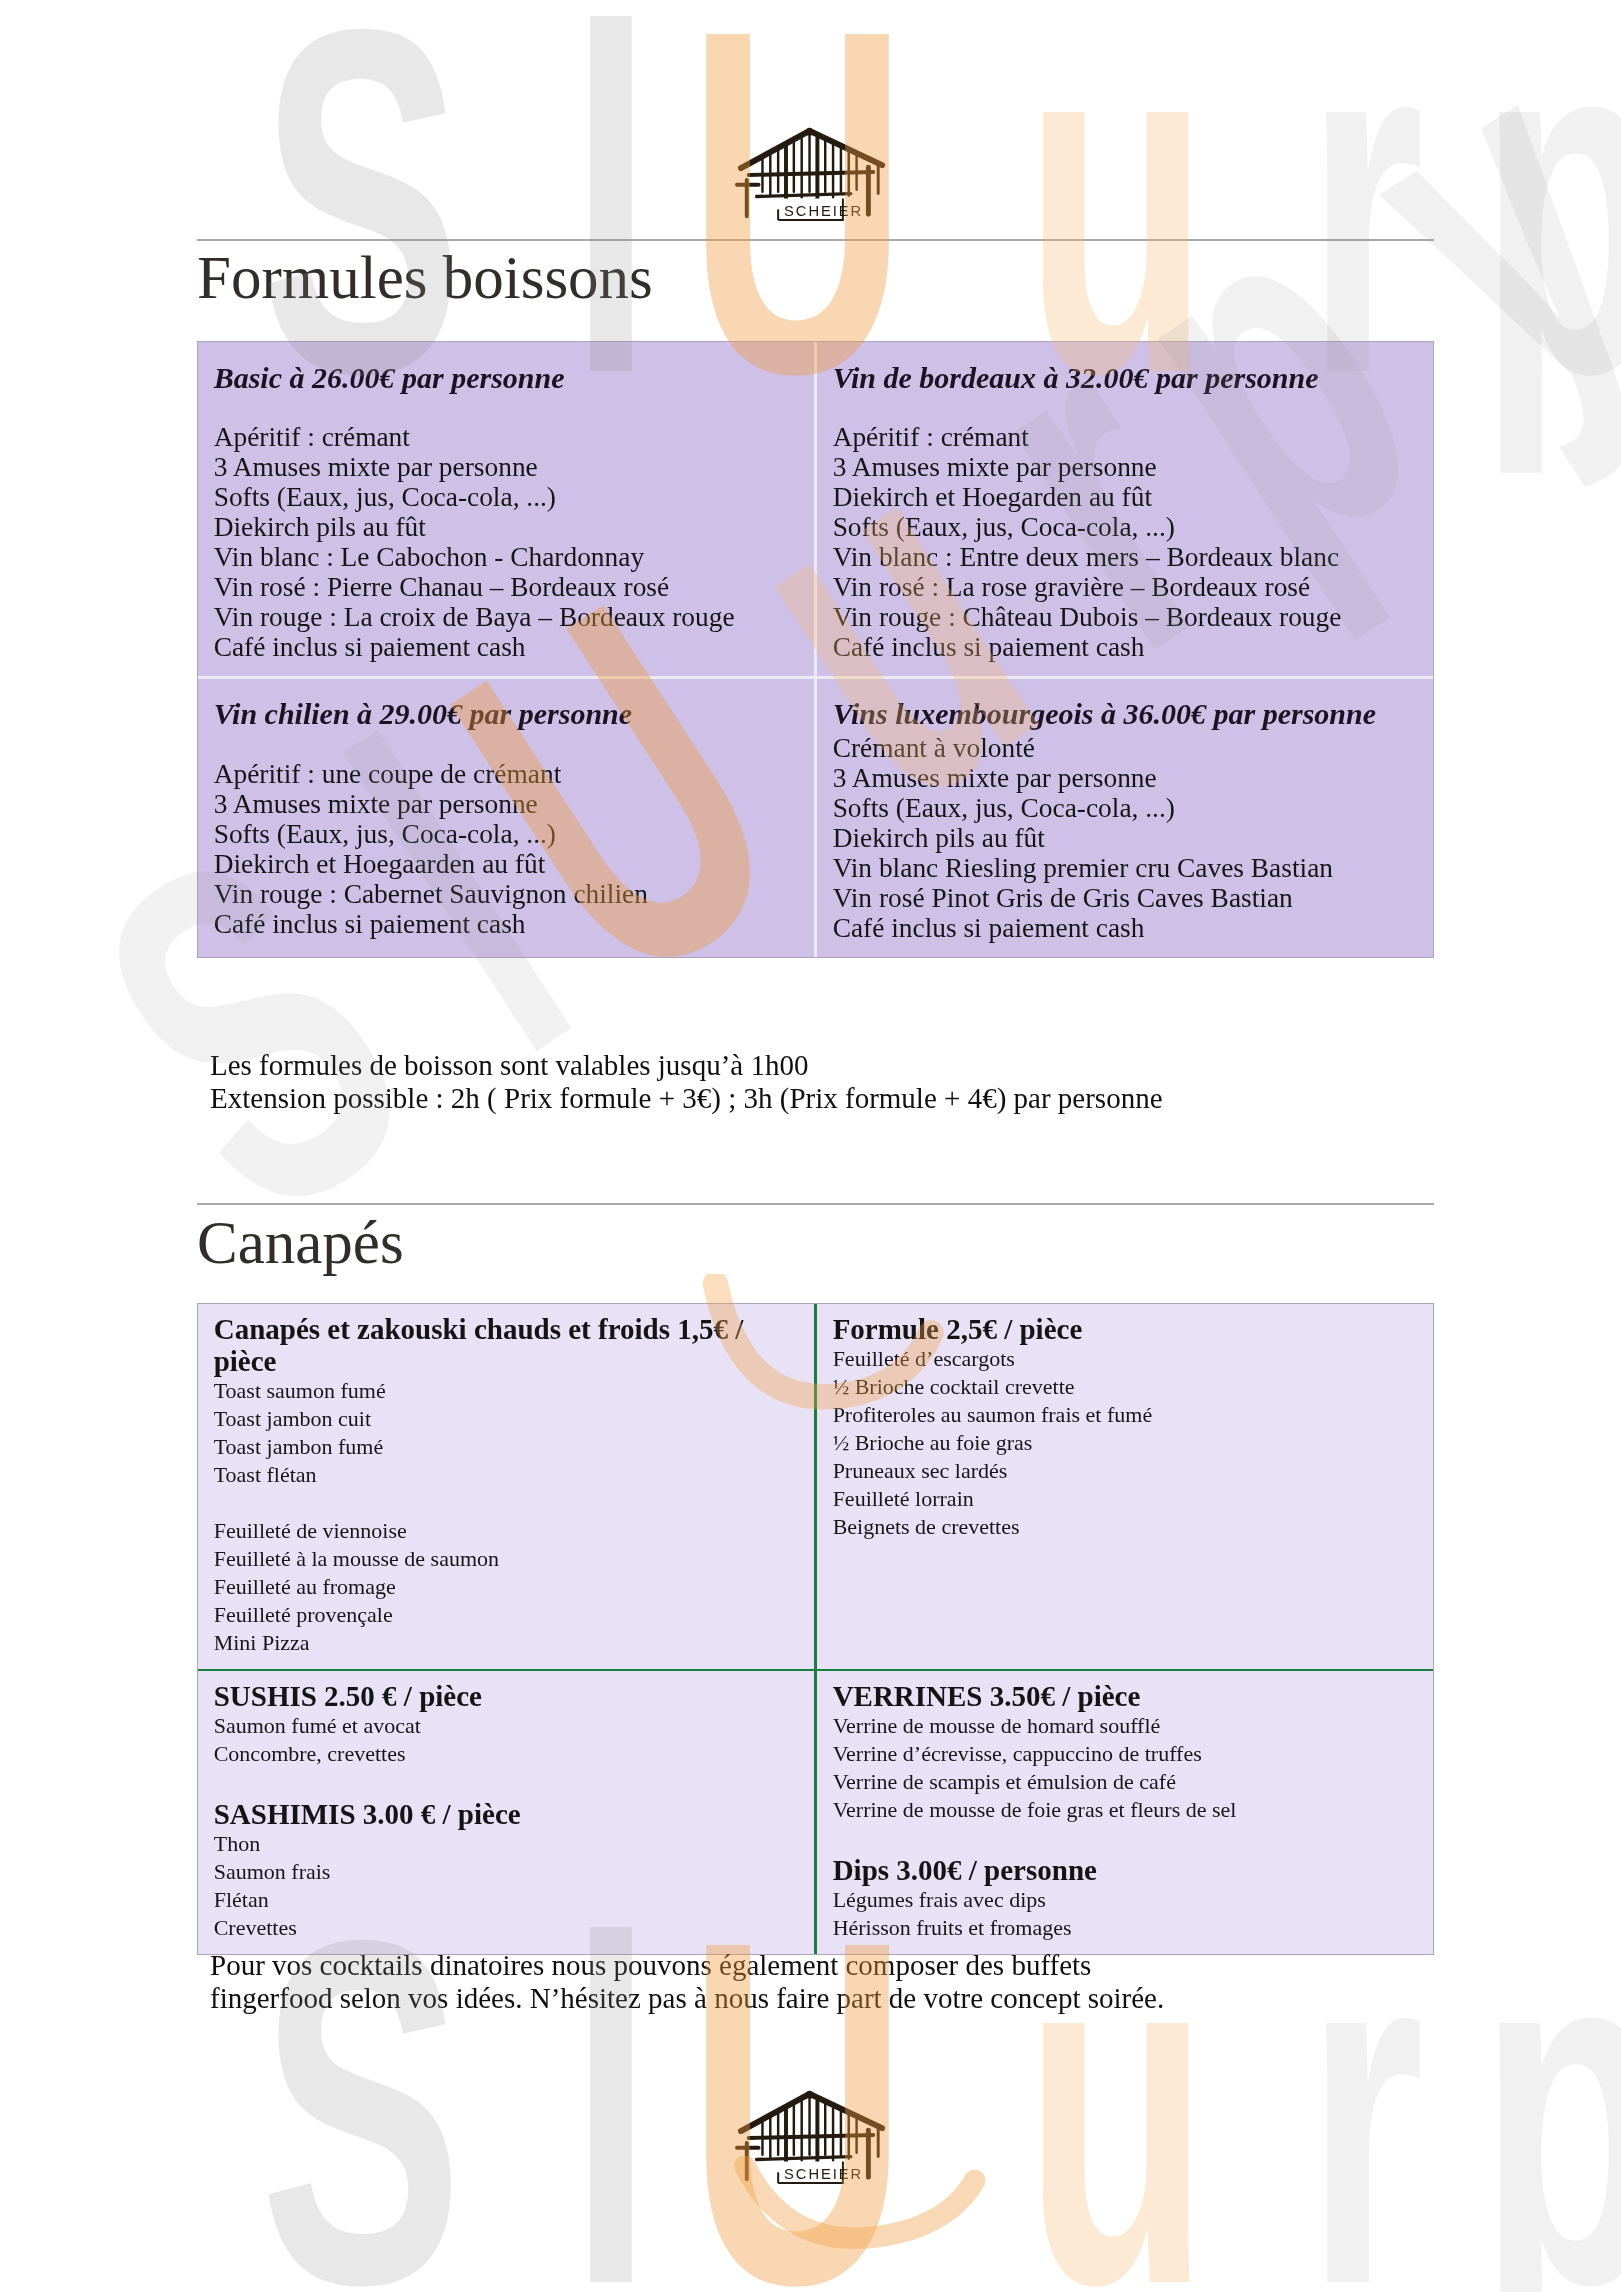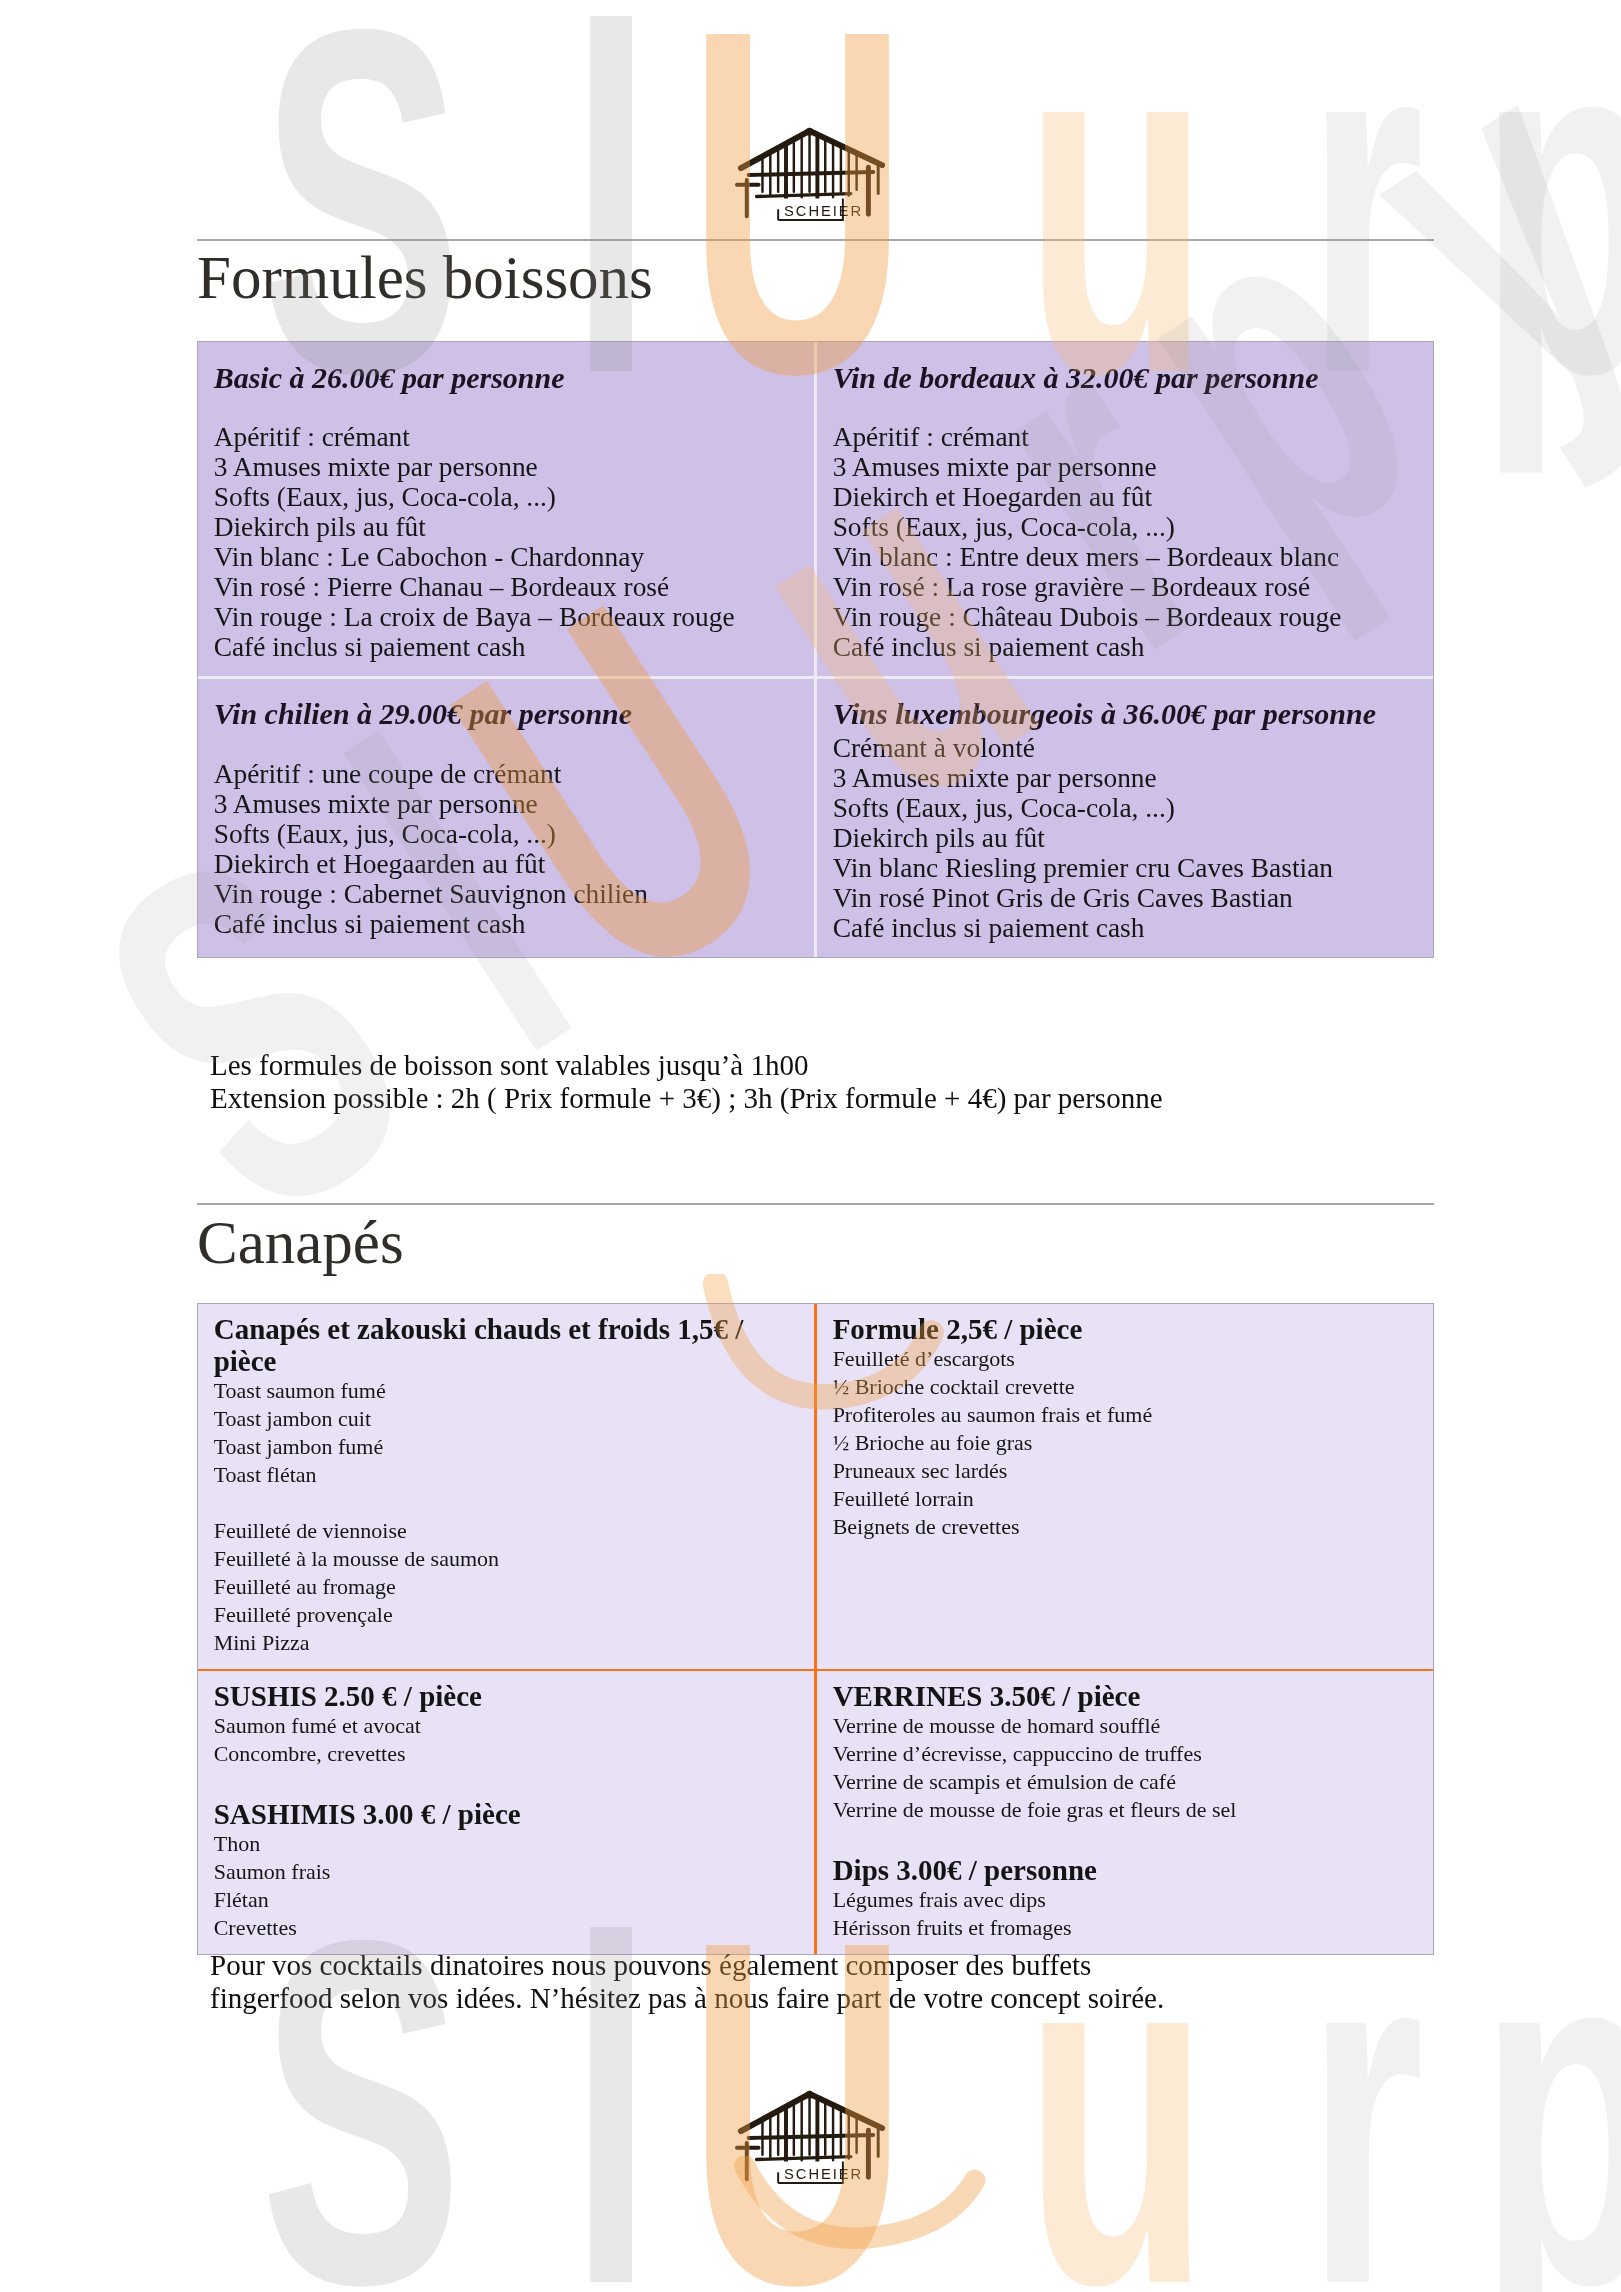--- a/index.html
+++ b/index.html
@@ -37,21 +37,21 @@
   }
   .title-1{top:247px;}
   .title-2{top:1212px;}
   
   .menu-table{
     position:absolute;left:197px;width:1237px;z-index:1;
     display:grid;grid-template-columns:1fr 1fr;gap:2.9px;
     border:1px solid #aca3bd;box-sizing:border-box;
   }
   .table-boissons{top:341px;background:#eceaf2;}
-  .table-canapes{top:1303px;background:#f97316;}
+  .table-canapes{top:1303px;background:#15803d;}
   .cell{overflow:hidden;box-sizing:border-box;}
   .table-boissons .cell{background:#cfc0e7;padding:15.7px 13.7px 13.7px 15.7px;}
   .table-canapes .cell{background:#e9e1f6;padding:8.8px 13.7px 11.8px 15.7px;}
   .hdr-b{font-weight:bold;font-style:italic;font-size:30px;line-height:39px;color:#1c1322;}
   .hdr-c{font-weight:bold;font-size:29px;line-height:32px;color:#141414;}
   .items{margin-top:0;}
   .items.gap{margin-top:25.5px;}
   .table-boissons .line{font-size:27.4px;line-height:30px;min-height:30px;white-space:nowrap;}
   .table-canapes .line{font-size:22px;line-height:28px;min-height:28px;white-space:nowrap;}
   .subhdr{margin-top:2px;}

